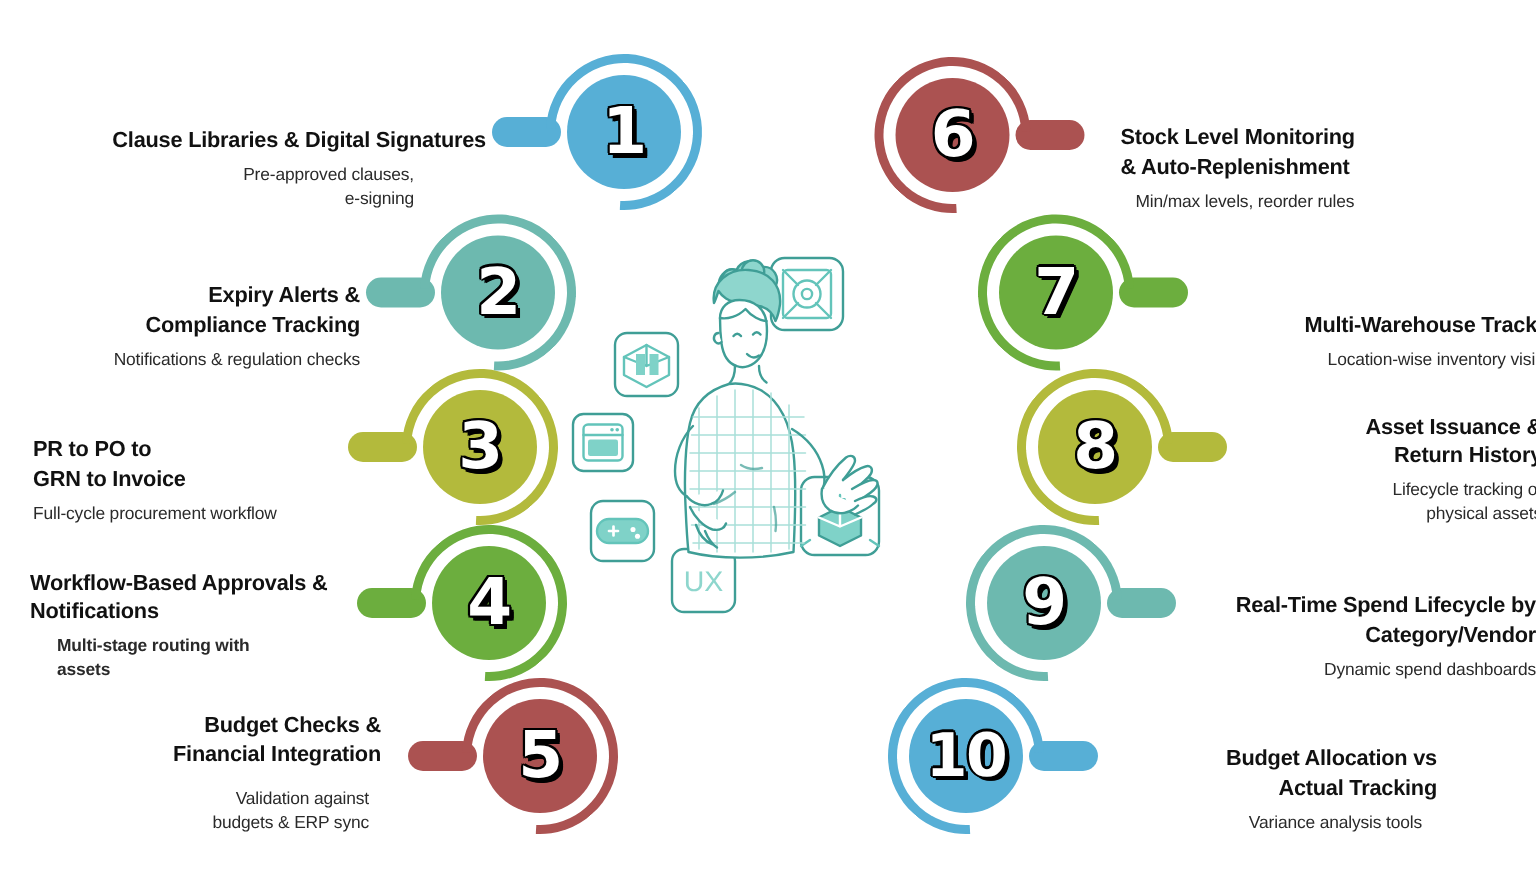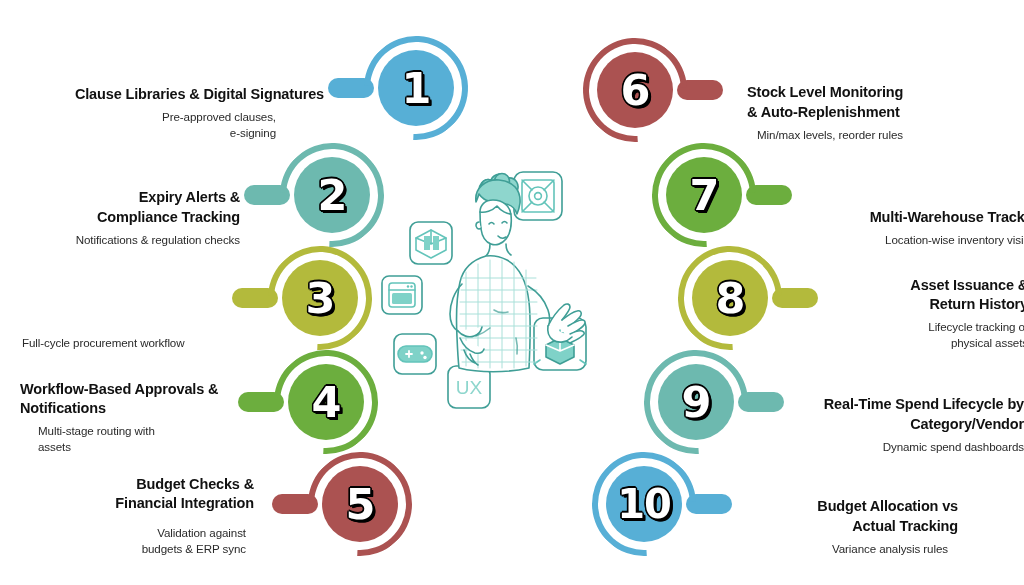--- a/index.html
+++ b/index.html
@@ -110,39 +110,43 @@
     <div class="badge" style="color:#6db9af;margin-left:40px;">
       <div class="stub l"></div>
       <div class="ring gapL"></div>
       <div class="core"></div>
       <div class="num">2</div>
     </div>
   </div>
 
   <div class="item left" style="left:-4px;top:246px;">
     <div class="txt al" style="width:216px;padding-left:26px;">
+      <div class="title">
+        <span>PR to PO to</span>
+        <span class="l2">GRN to Invoice</span>
+      </div>
       <div class="sub">
         <span>Full-cycle procurement workflow</span>
       </div>
     </div>
     <div class="badge" style="color:#b3ba3c;margin-left:30px;">
       <div class="stub l"></div>
       <div class="ring gapL"></div>
       <div class="core"></div>
       <div class="num">3</div>
     </div>
   </div>
 
   <div class="item left" style="left:-6px;top:350px;">
     <div class="txt al" style="width:226px;padding-left:26px;">
       <div class="title">
         <span>Workflow-Based Approvals &amp;</span>
         <span class="l2">Notifications</span>
       </div>
-      <div class="sub" style="padding-left:18px;">
+      <div class="sub" style="padding-left:18px;font-weight:bold;">
         <span>Multi-stage routing with</span>
         <span class="l2">assets</span>
       </div>
     </div>
     <div class="badge" style="color:#6cae3e;margin-left:28px;">
       <div class="stub l"></div>
       <div class="ring gapL"></div>
       <div class="core"></div>
       <div class="num">4</div>
     </div>
@@ -245,21 +249,21 @@
       <div class="ring gapR"></div>
       <div class="core"></div>
       <div class="num two">10</div>
     </div>
     <div class="txt ar" style="width:198px;margin-left:64px;">
       <div class="title">
         <span>Budget Allocation vs</span>
         <span class="l2">Actual Tracking</span>
       </div>
       <div class="sub" style="padding-right:10px;">
-        <span>Variance analysis rules</span>
+        <span>Variance analysis tools</span>
       </div>
     </div>
   </div>
 
   <div id="illus">
     <svg width="250" height="250" viewBox="0 0 250 250" fill="none" stroke="#3f9e96" stroke-width="1.6" stroke-linecap="round" stroke-linejoin="round">
 
       <g>
         <rect x="138" y="12" width="48" height="48" rx="9" fill="#ffffff"></rect>
         <rect x="146" y="20" width="32" height="32" rx="3" fill="none" stroke="#63c4ba"></rect>

